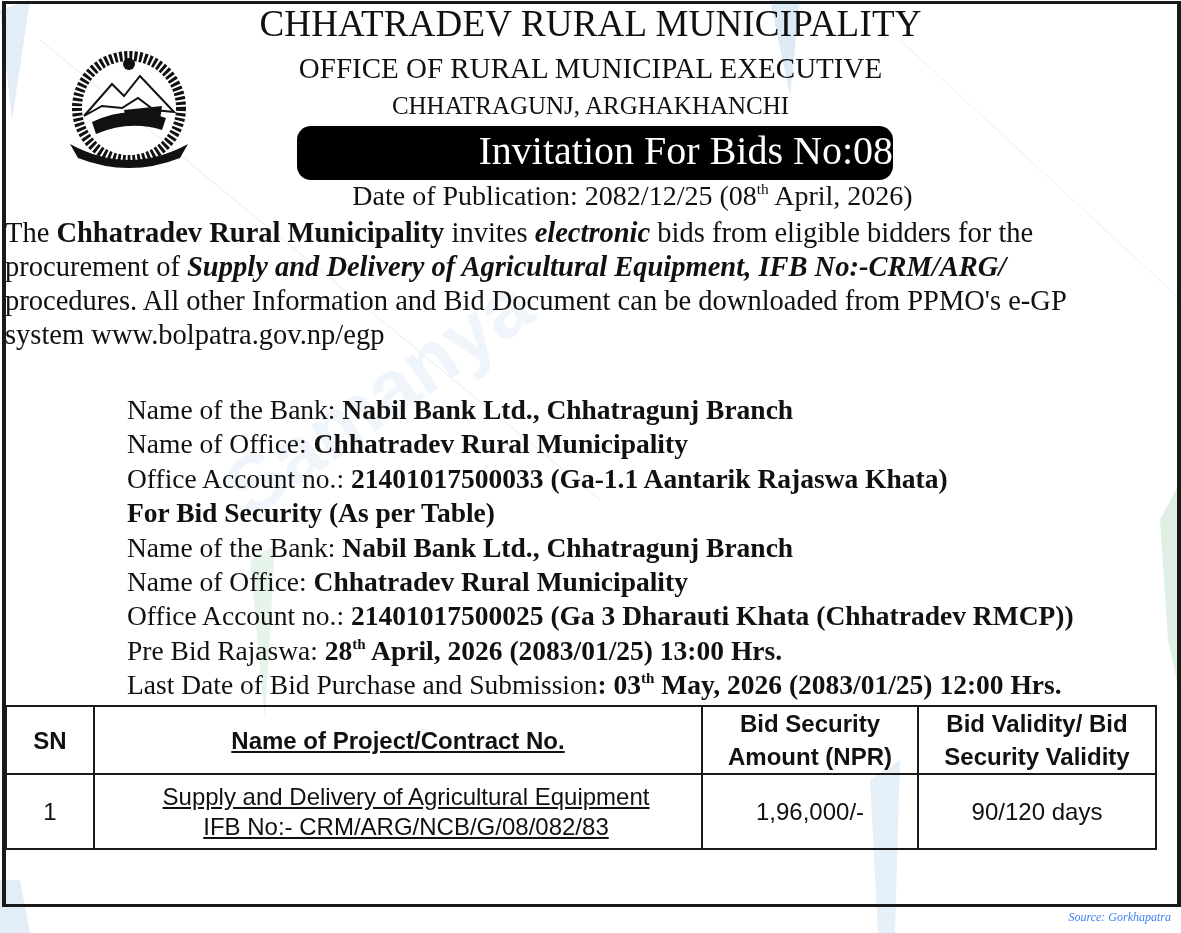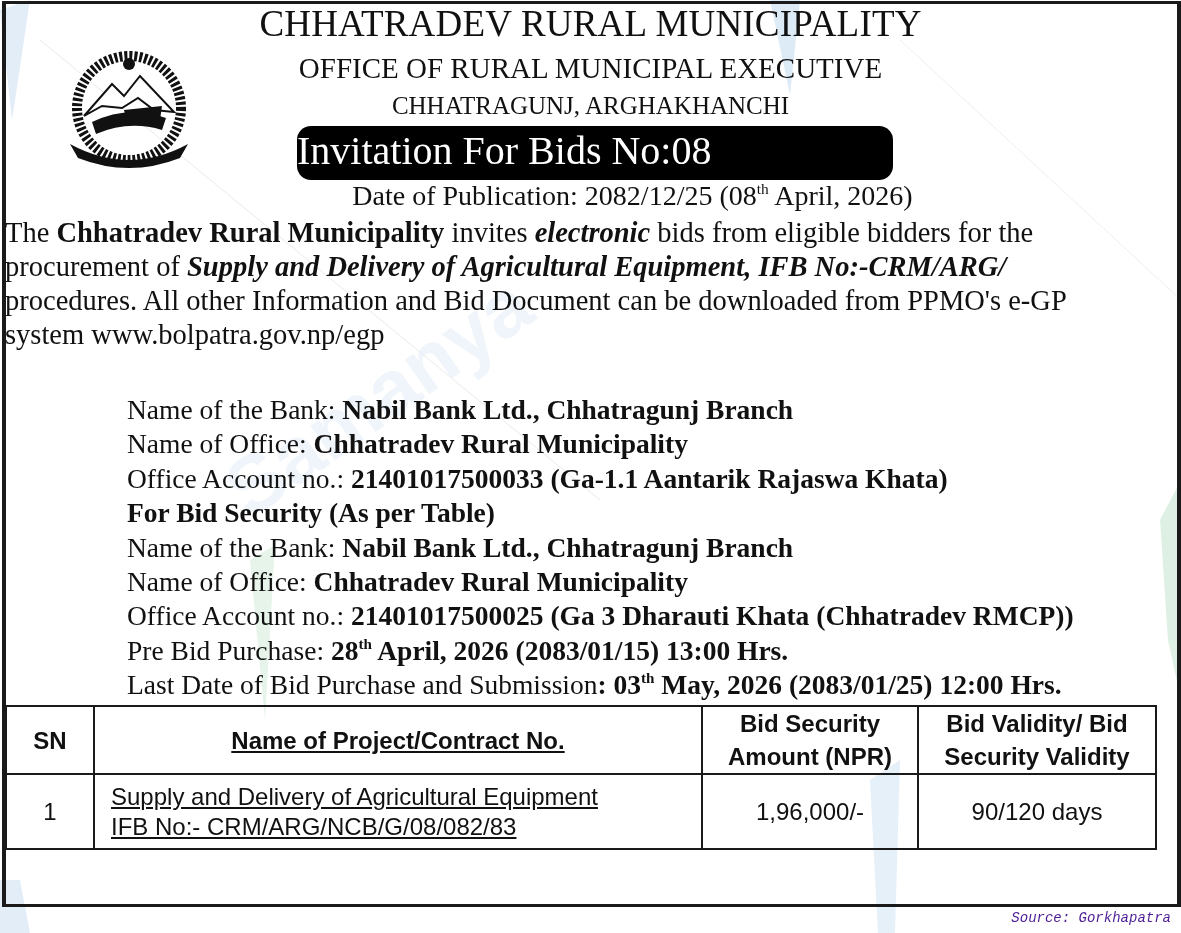--- a/index.html
+++ b/index.html
@@ -3,40 +3,40 @@
   <meta charset="utf-8">
   <style>
     html, body { margin: 0; padding: 0; background: #ffffff; }
     body { width: 1181px; height: 933px; position: relative; overflow: hidden; font-family: "Liberation Serif", serif; color: #111; }
     .frame { position: absolute; left: 2px; top: 1px; width: 1171px; height: 900px; border: 3px solid #1a1a1a; border-left-width: 4px; border-right-width: 4px; }
     .emblem { position: absolute; left: 62px; top: 46px; width: 134px; height: 126px; }
     .hdr { position: absolute; left: 0; width: 1181px; text-align: center; white-space: nowrap; }
     .h1 { top: 2px; font-size: 37px; letter-spacing: 0.2px; left: 0; padding-left: 0; }
     .h2 { top: 52px; font-size: 29px; }
     .h3 { top: 92px; font-size: 25px; }
-    .banner { position: absolute; left: 297px; top: 126px; width: 596px; height: 54px; background: #000; border-radius: 14px; color: #fff; text-align: left; font-size: 40px; line-height: 50px; }
+    .banner { position: absolute; left: 297px; top: 126px; width: 596px; height: 54px; background: #000; border-radius: 14px; color: #fff; text-align: right; font-size: 40px; line-height: 50px; }
     .pubdate { top: 180px; font-size: 28px; margin-left: 42px; }
     sup { font-size: 0.55em; vertical-align: 0.7em; line-height: 0; }
     .para { position: absolute; left: 5px; top: 216px; width: 1170px; font-size: 28.5px; line-height: 34px; }
     .para .l { display: block; white-space: nowrap; }
     .info { position: absolute; left: 127px; top: 393px; font-size: 27.5px; line-height: 34.4px; }
     .info .l { display: block; white-space: nowrap; }
     b { font-weight: bold; }
     .bi { font-weight: bold; font-style: italic; }
     .ii { font-style: italic; font-weight: bold; }
     table.bids { position: absolute; left: 5px; top: 705px; border-collapse: collapse; font-family: "Liberation Sans", sans-serif; }
     table.bids td, table.bids th { border: 2px solid #1a1a1a; }
     table.bids th { font-weight: bold; font-size: 24px; line-height: 33px; text-align: center; height: 63px; padding: 0; }
     table.bids td { font-size: 24px; line-height: 30px; height: 73px; padding: 0; }
     .c-sn { width: 86px; text-align: center; }
     .c-name { width: 590px; text-decoration: underline; }
-    .c-name-td { padding-left: 16px !important; text-align: left; }
+    .c-name-td { padding-left: 16px !important; text-align: center; }
     .c-amt { width: 214px; text-align: center; }
     .c-val { width: 236px; text-align: center; margin-left: 31px; }
-    .source { position: absolute; right: 10px; top: 910px; font-family: Liberation Mono, monospace; font-style: italic; font-size: 14px; color: #4c1d95; }
+    .source { position: absolute; right: 10px; top: 910px; font-family: Liberation Serif, serif; font-style: italic; font-size: 12px; color: #3b82f6; }
     .wm { position: absolute; pointer-events: none; }
   </style>
 </head>
 <body>
 
 <svg class="wm" width="1181" height="933" style="left:0;top:0;">
   <polygon points="0,10 30,0 12,120" fill="#dbe9f6" opacity="0.8"></polygon>
   <polygon points="770,0 800,0 790,95" fill="#d4e6f5" opacity="0.8"></polygon>
   <polygon points="1160,520 1181,480 1181,700 1168,640" fill="#d6ecdc" opacity="0.8"></polygon>
   <polygon points="250,560 275,545 265,720" fill="#d6ecdc" opacity="0.6"></polygon>
@@ -74,21 +74,21 @@
 </div>
 
 <div class="info">
   <span class="l"><span>Name of the Bank: </span><b>Nabil Bank Ltd., Chhatragunj Branch</b></span>
   <span class="l"><span>Name of Office: </span><b>Chhatradev Rural Municipality</b></span>
   <span class="l"><span>Office Account no.: </span><b>21401017500033 (Ga-1.1 Aantarik Rajaswa Khata)</b></span>
   <span class="l"><b>For Bid Security (As per Table)</b></span>
   <span class="l"><span>Name of the Bank: </span><b>Nabil Bank Ltd., Chhatragunj Branch</b></span>
   <span class="l"><span>Name of Office: </span><b>Chhatradev Rural Municipality</b></span>
   <span class="l"><span>Office Account no.: </span><b>21401017500025 (Ga 3 Dharauti Khata (Chhatradev RMCP))</b></span>
-  <span class="l"><span>Pre Bid Purchase: </span><b><span>28</span><sup>th</sup><span> April, 2026 (2083/01/15) 13:00 Hrs.</span></b></span>
+  <span class="l"><span>Pre Bid Rajaswa: </span><b><span>28</span><sup>th</sup><span> April, 2026 (2083/01/25) 13:00 Hrs.</span></b></span>
   <span class="l"><span>Last Date of Bid Purchase and Submission</span><b><span>: 03</span><sup>th</sup><span> May, 2026 (2083/01/25) 12:00 Hrs.</span></b></span>
 </div>
 
 <table class="bids">
   <thead>
     <tr>
       <th class="c-sn">SN</th>
       <th class="c-name">Name of Project/Contract No.</th>
       <th class="c-amt"><span>Bid Security</span><br><span>Amount (NPR)</span></th>
       <th class="c-val"><span>Bid Validity/ Bid</span><br><span>Security Validity</span></th>

